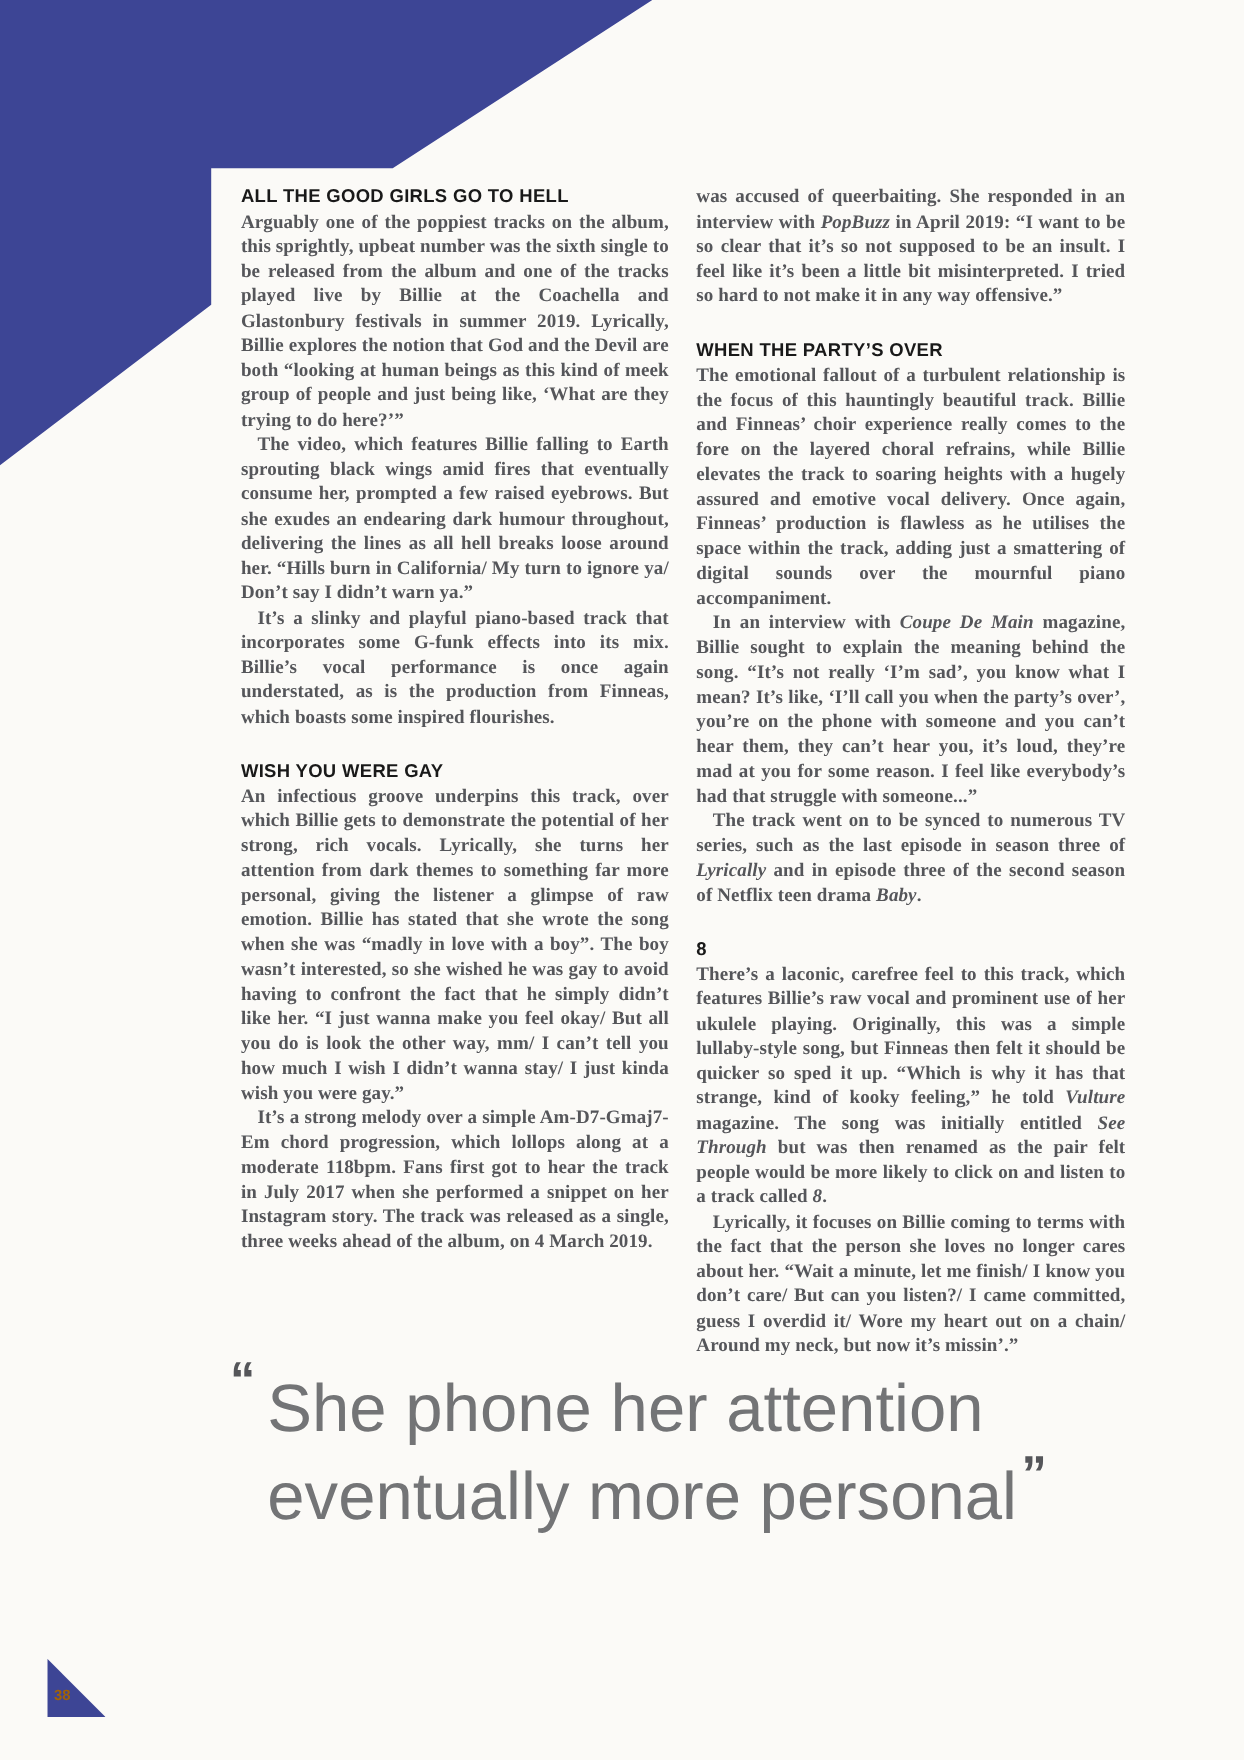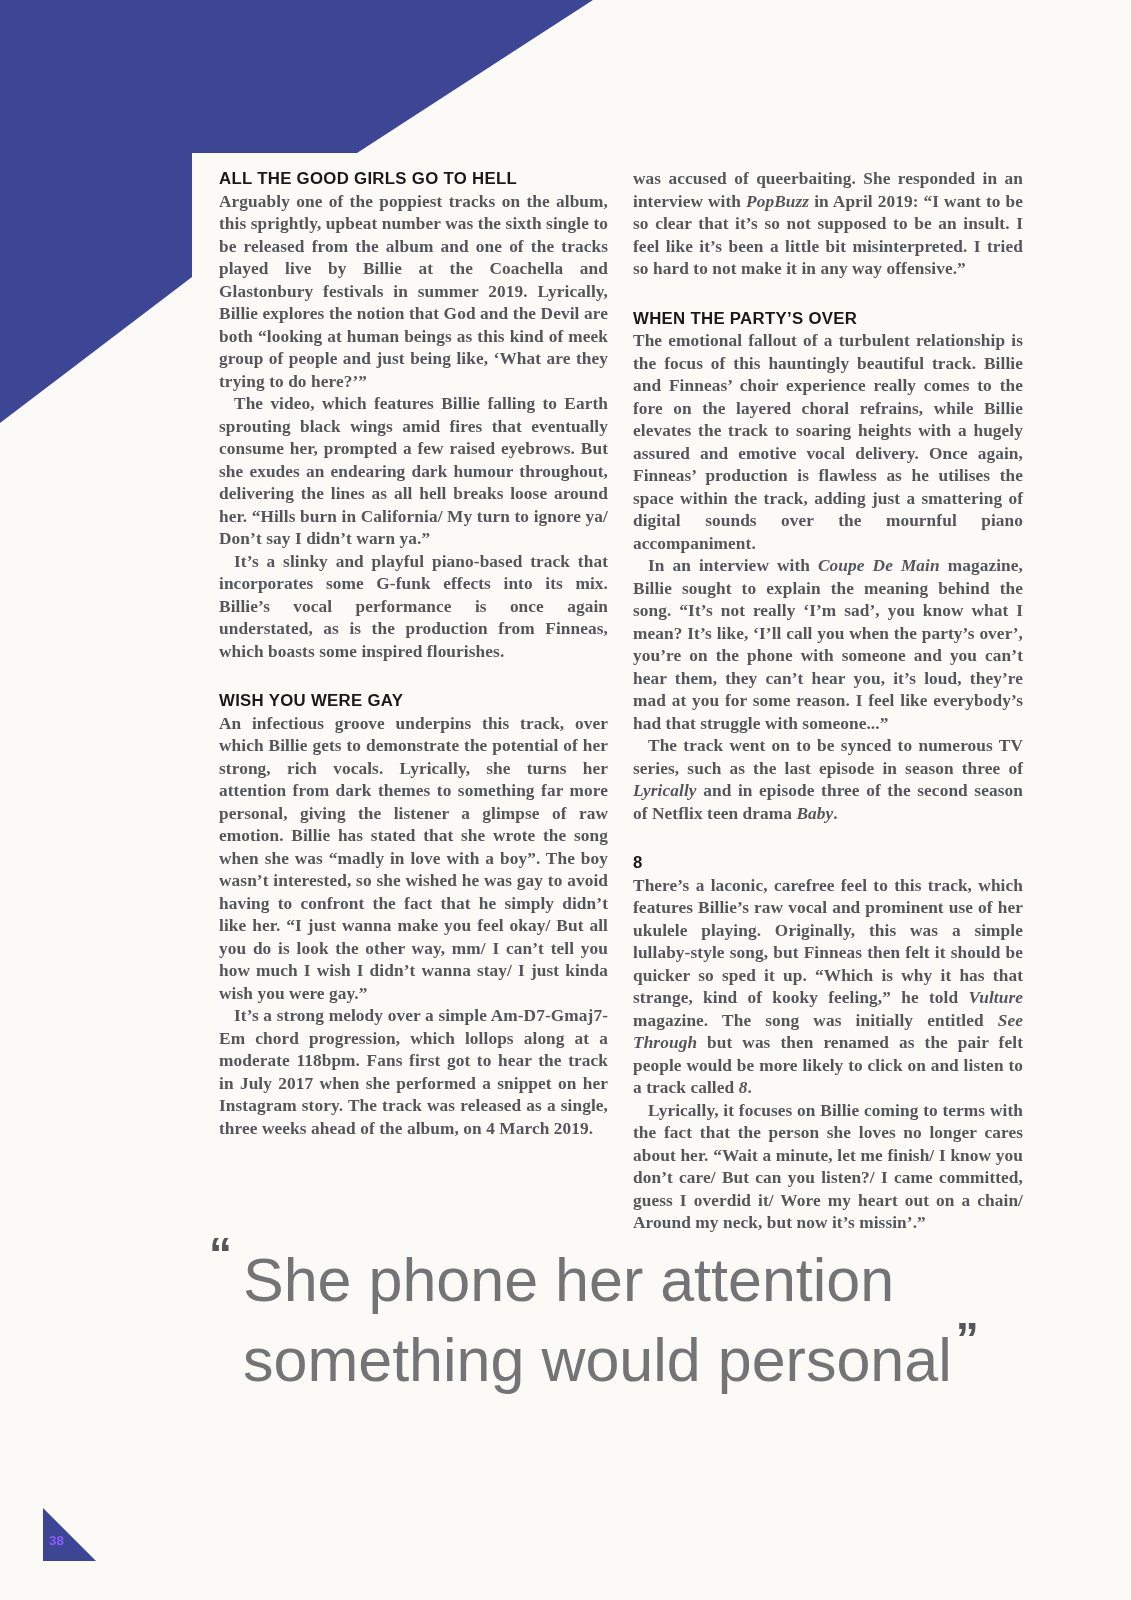--- a/index.html
+++ b/index.html
@@ -71,21 +71,21 @@
   .qopen { position: absolute; left: -34px; top: -26px; line-height: 80px; }
   .qclose { position: relative; top: -26px; margin-left: 4px; display: inline-block; }
 
   
   .page-number {
     position: absolute;
     left: 49px; top: 1533px;
     font-family: "Liberation Sans", sans-serif;
     font-weight: bold;
     font-size: 13.5px;
-    color: #8b5cf6;
+    color: #a16207;
   }
 </style>
 </head>
 <body style="--accent: #3d4595;">
 
 <div class="page">
 
   <svg class="corner-top" width="594" height="424" viewBox="0 0 594 424" aria-hidden="true">
     <polygon points="0,0 593,0 357,153 192,153 192,277 0,423"></polygon>
   </svg>
@@ -109,21 +109,21 @@
       <h3 class="sec-heading">8</h3>
       <p class="body-para"><span>There’s a laconic, carefree feel to this track, which features Billie’s raw vocal and prominent use of her ukulele playing. Originally, this was a simple lullaby-style song, but Finneas then felt it should be quicker so sped it up. “Which is why it has that strange, kind of kooky feeling,” he told </span><em>Vulture</em><span> magazine. The song was initially entitled </span><em>See Through</em><span> but was then renamed as the pair felt people would be more likely to click on and listen to a track called </span><em>8</em><span>.</span></p>
       <p class="body-para indent"><span>Lyrically, it focuses on Billie coming to terms with the fact that the person she loves no longer cares about her. “Wait a minute, let me finish/ I know you don’t care/ But can you listen?/ I came committed, guess I overdid it/ Wore my heart out on a chain/ Around my neck, but now it’s missin’.”</span></p>
     </div>
 
   <div class="pull-quote">
     <div class="pq-line">
       <span class="qmark qopen">“</span><span>She phone her attention</span>
     </div>
     <div class="pq-line">
-      <span>something would personal</span><span class="qmark qclose">”</span>
+      <span>eventually more personal</span><span class="qmark qclose">”</span>
     </div>
   </div>
 
   <svg class="corner-bottom" width="53" height="53" viewBox="0 0 53 53" aria-hidden="true">
     <polygon points="0,0 0,53 53,53"></polygon>
   </svg>
 
   <div class="page-number">38</div>
 
 </div>

